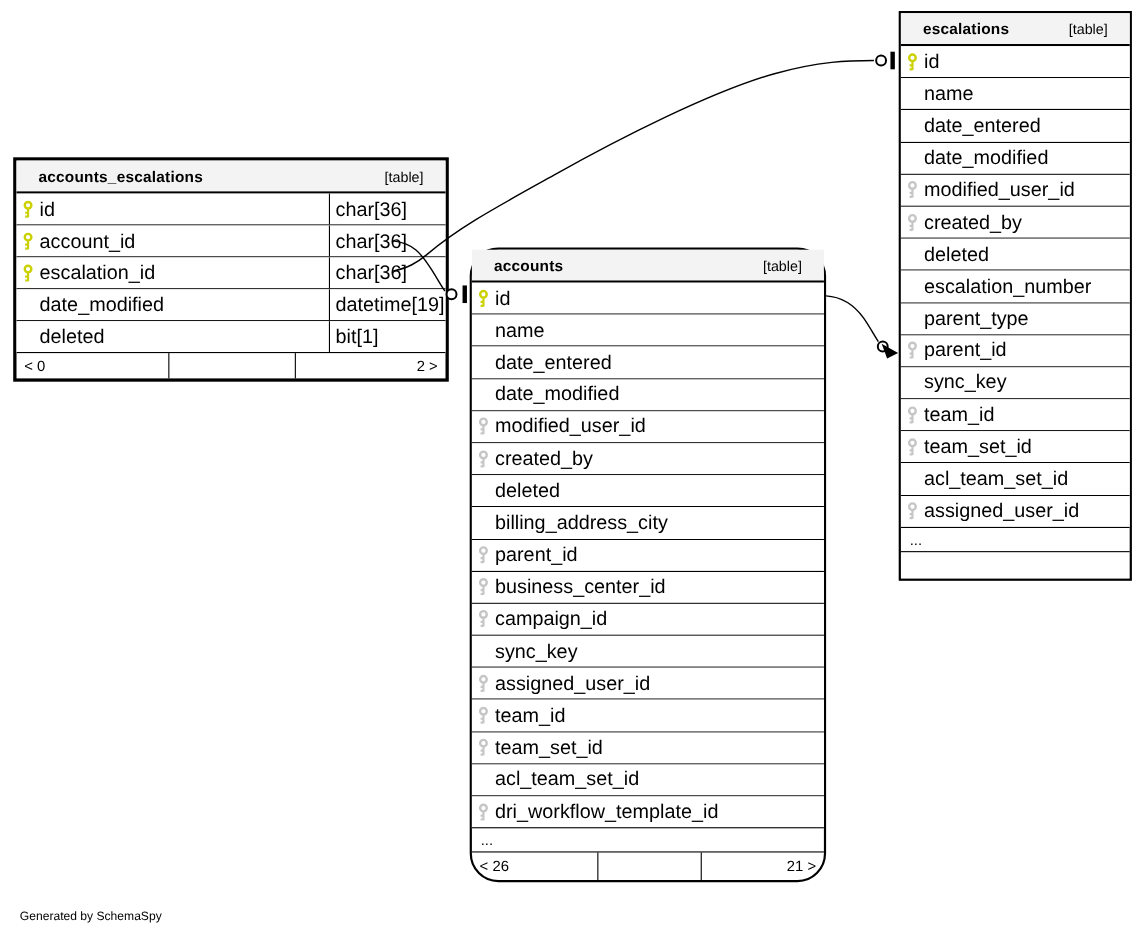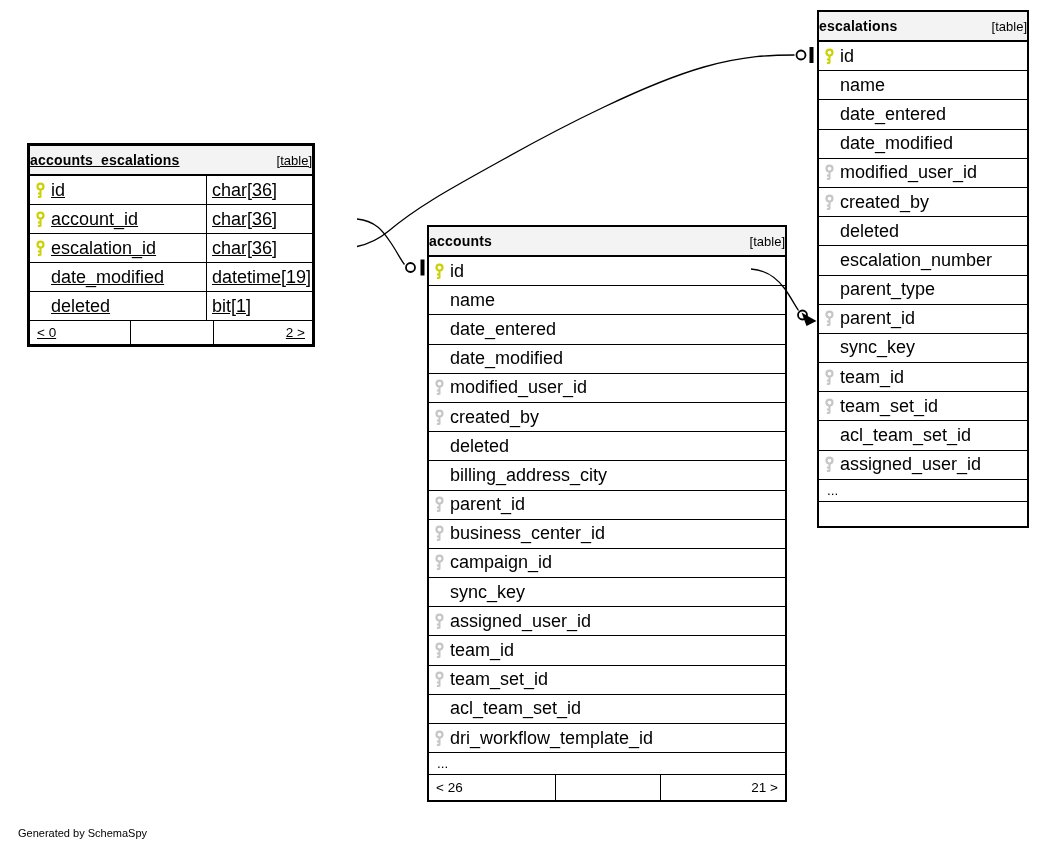--- a/index.html
+++ b/index.html
@@ -8,21 +8,21 @@
     font-family:"Liberation Sans",sans-serif;color:#000;
   }
   .erd-table{
     position:absolute;background:#fff;border:2px solid #000;
     display:flex;flex-direction:column;box-sizing:border-box;
   }
   .erd-table.focus{border-width:3px;}
   .thead{
     height:30px;flex:none;background:#f3f3f3;border-bottom:2px solid #000;
     display:flex;align-items:center;justify-content:space-between;
-    padding:0 0;box-sizing:border-box;
+    padding:0 20px;box-sizing:border-box;
   }
   .tname{font-weight:bold;font-size:14px;letter-spacing:0.2px;}
   .tkind{font-size:13px;}
   .trow{
     flex:none;display:flex;align-items:center;box-sizing:border-box;
     border-bottom:1.5px solid #000;background:#fff;font-size:18px;
   }
   .t-ae .trow{height:29px;}
   .t-acc .trow,.t-esc .trow{height:29.2px;}
   .keyslot{width:21px;flex:none;display:flex;align-items:center;justify-content:center;}
@@ -61,21 +61,21 @@
       <circle cx="801" cy="55" r="4.5" fill="#fff" stroke-width="1.8"></circle>
       <rect x="809.5" y="47" width="4" height="16" fill="#000" stroke="none"></rect>
     </g>
     <g stroke="#000" fill="none" stroke-width="1.3">
       <path d="M 751 269 C 767 270 777 278 785 289 C 791 297.5 795 305.5 798.5 310.5"></path>
       <circle cx="802.5" cy="315" r="4.5" fill="#fff" stroke-width="1.8"></circle>
       <polygon points="816.5,321 801.5,312.5 806.5,326" fill="#000" stroke="none"></polygon>
     </g>
   </svg>
 
-  <div class="erd-table focus t-ae" style="left:27px;top:143px;width:288px;height:204px;text-decoration:underline;">
+  <div class="erd-table focus t-ae" style="left:12px;top:143px;width:396px;height:204px;">
     <div class="thead">
       <span class="tname">accounts_escalations</span>
       <span class="tkind">[table]</span>
     </div>
     <div style="display:contents"><div class="trow">
           <span class="keyslot">
             <svg class="key" width="11" height="17" viewBox="0 0 11 17">
               <circle cx="5.5" cy="4.6" r="3" fill="none" stroke="#ccd104" stroke-width="2.2"></circle>
               <path d="M5.5 7.6 V15.6 M5.5 11.4 H2.9 M5.5 15 H2.9" stroke="#ccd104" stroke-width="2" fill="none"></path>
             </svg>
@@ -109,21 +109,21 @@
           <span class="cname">deleted</span>
           <span class="ctype">bit[1]</span>
         </div></div>
     <div class="tfoot">
       <span class="fc fl">&lt; 0</span>
       <span class="fc fm"></span>
       <span class="fc fr">2 &gt;</span>
     </div>
   </div>
 
-  <div class="erd-table t-acc" style="left:427px;top:225px;width:360px;height:577px;">
+  <div class="erd-table t-acc" style="left:427px;top:225px;width:324px;height:577px;border-radius:26px;">
     <div class="thead">
       <span class="tname">accounts</span>
       <span class="tkind">[table]</span>
     </div>
     <div style="display:contents"><div class="trow">
           <span class="keyslot">
             <svg class="key" width="11" height="17" viewBox="0 0 11 17">
               <circle cx="5.5" cy="4.6" r="3" fill="none" stroke="#ccd104" stroke-width="2.2"></circle>
               <path d="M5.5 7.6 V15.6 M5.5 11.4 H2.9 M5.5 15 H2.9" stroke="#ccd104" stroke-width="2" fill="none"></path>
             </svg>

